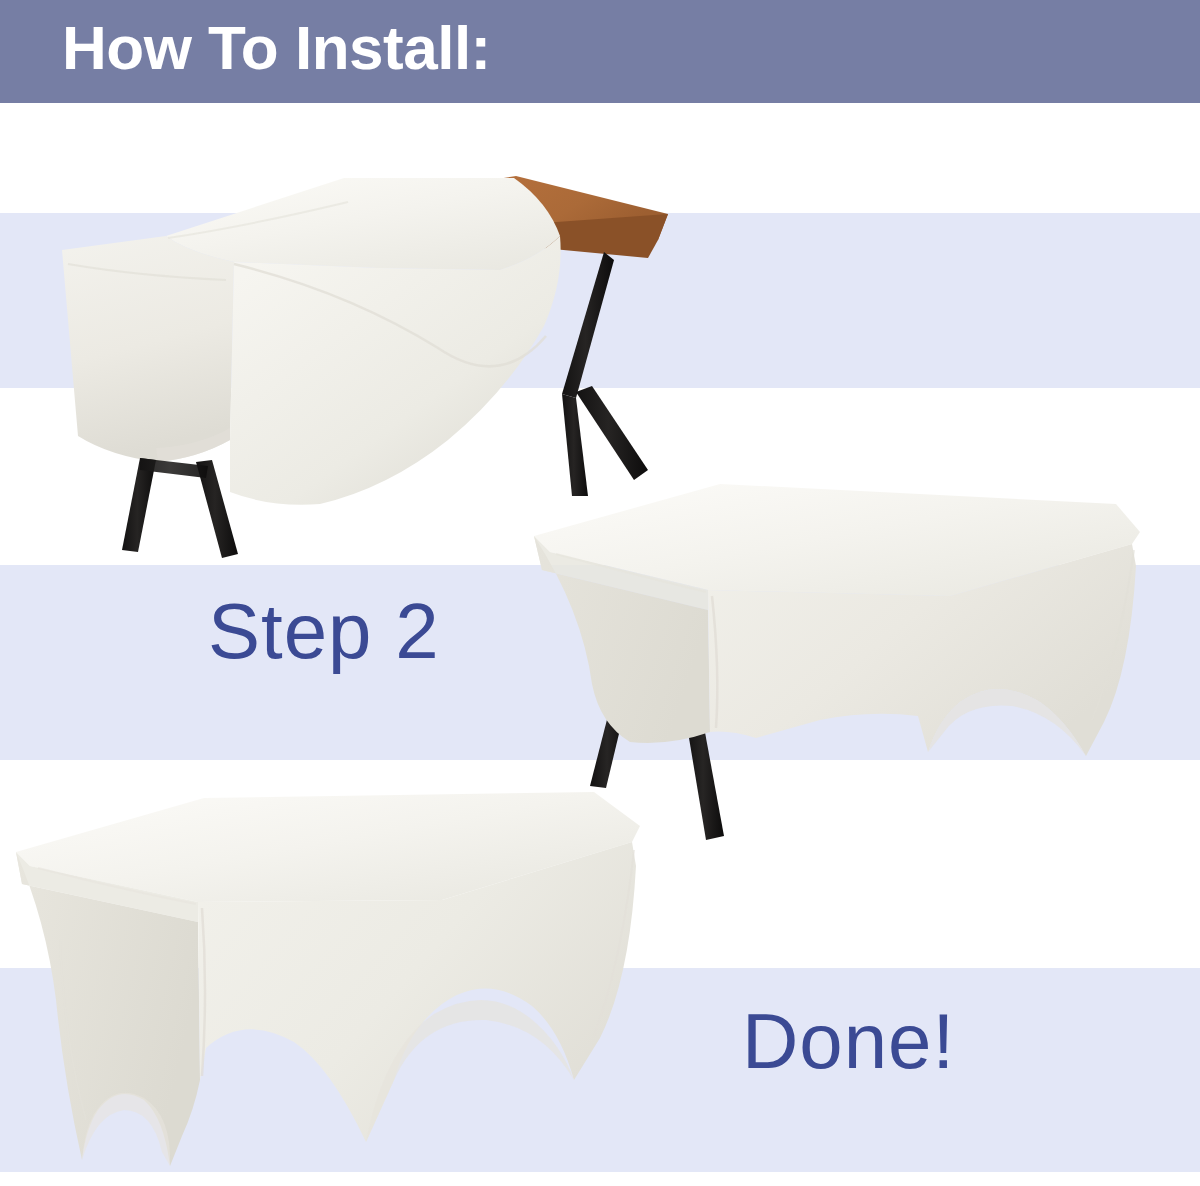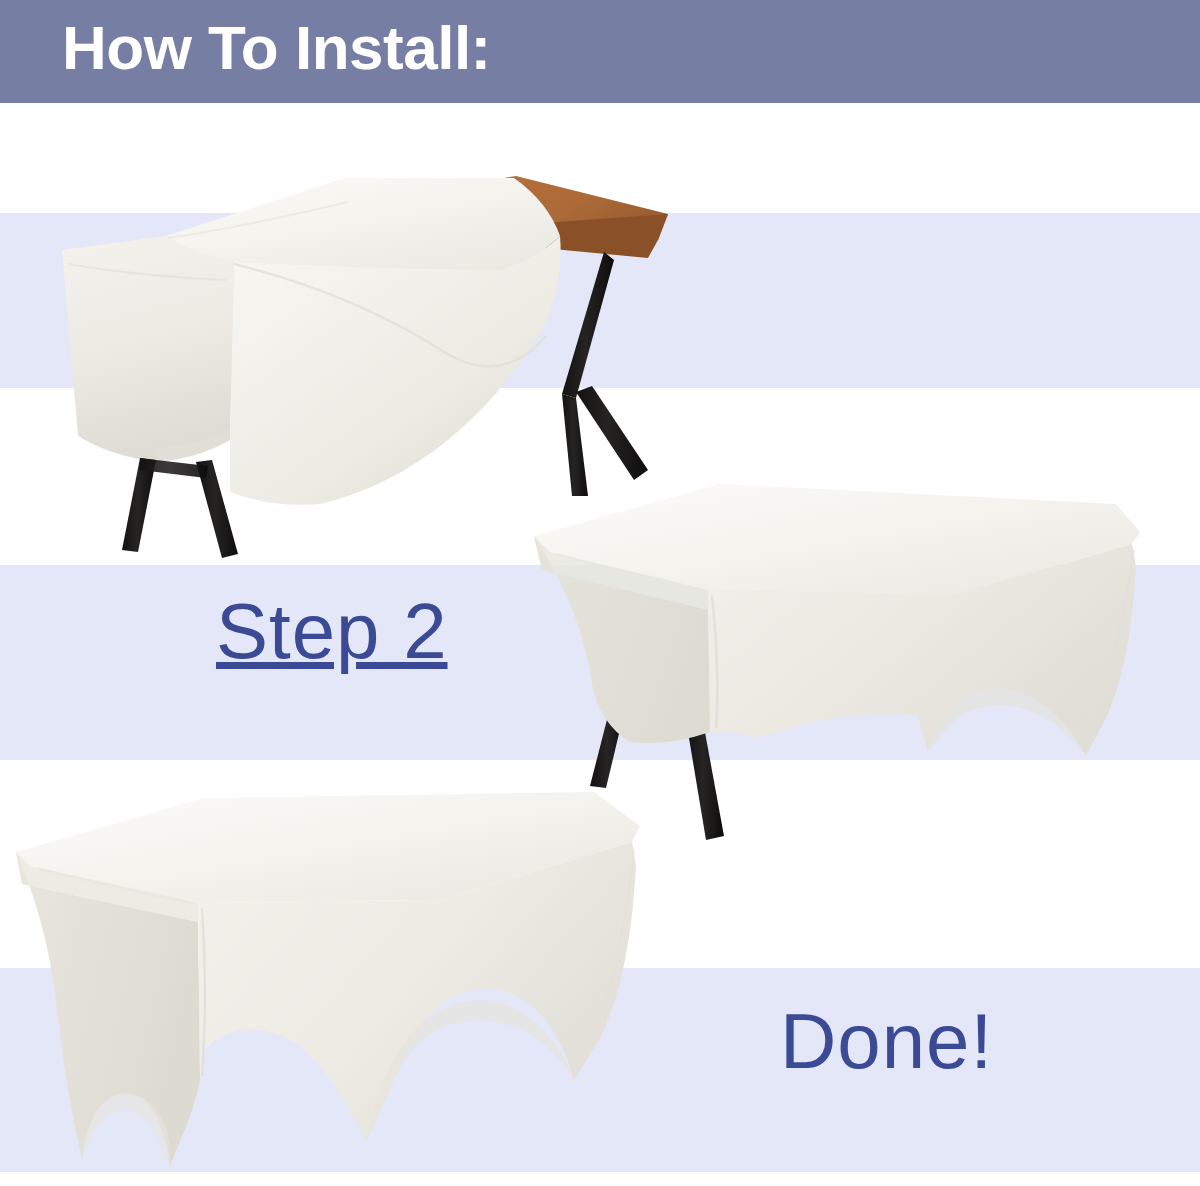--- a/index.html
+++ b/index.html
@@ -33,22 +33,22 @@
   .stripe-3{top:968px;height:218px;}
 
   
   .step-label{
     position:absolute;
     font-size:78px;color:#3b4a94;font-weight:300;
     letter-spacing:1px;line-height:1;white-space:nowrap;
     font-family:"Liberation Sans", sans-serif;
   }
   .label-step1{left:722px;top:258px;}
-  .label-step2{left:216px;top:592px;text-decoration:underline;}
-  .label-done{left:780px;top:1002px;text-align:center;}
+  .label-step2{left:208px;top:592px;}
+  .label-done{left:742px;top:1002px;text-align:center;}
 
   
   .illus{position:absolute;}
   .illus svg{display:block;}
   .illus-step1{left:48px;top:140px;width:640px;height:420px;}
   .illus-step2{left:520px;top:470px;width:640px;height:400px;}
   .illus-done{left:-6px;top:780px;width:680px;height:400px;}
 </style>
 </head>
 <body>

